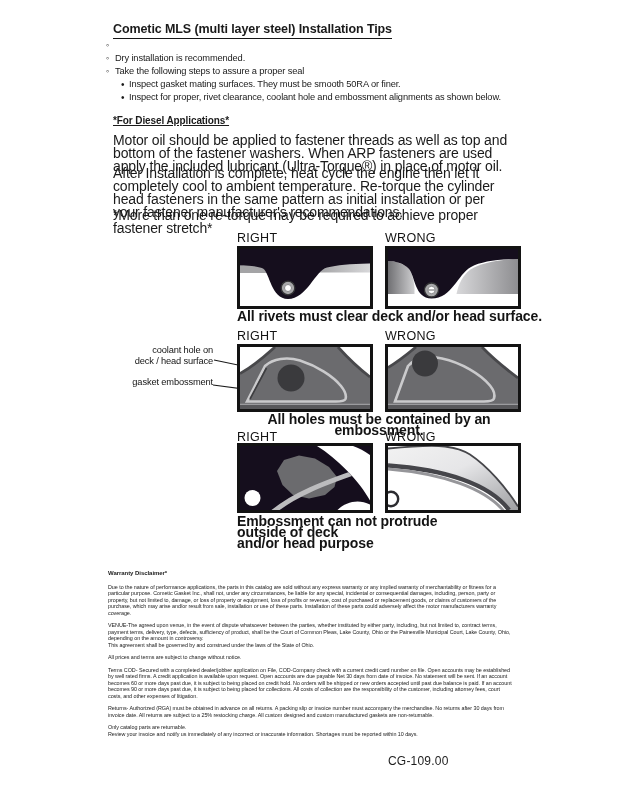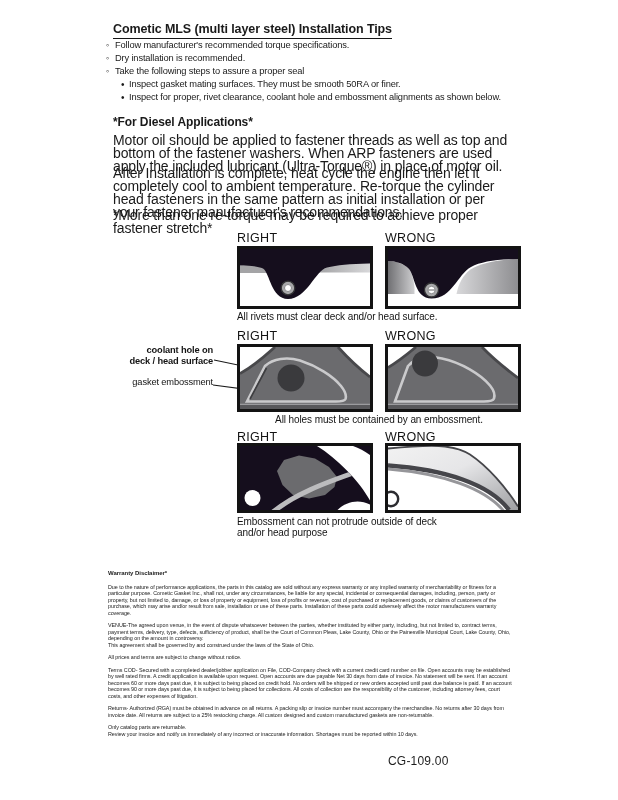--- a/index.html
+++ b/index.html
@@ -11,45 +11,44 @@
   .abs { position:absolute; }
   .title {
     left:113px; top:22px; font-size:12.5px; font-weight:bold; letter-spacing:-0.1px;
   }
   .title .underline { border-bottom:1.5px solid #161616; padding-bottom:1.5px; }
   .bullets { left:106px; top:39px; width:430px; font-size:9.3px; line-height:13px; letter-spacing:-0.15px; }
   .b-row { display:flex; }
   .b-row.sub { margin-left:15px; }
   .b-glyph { width:9px; flex:0 0 9px; font-size:9px; }
   .b-glyph.sub-glyph { width:8px; flex:0 0 8px; font-size:10px; }
-  .diesel-heading { left:113px; top:115px; font-size:12px; font-weight:bold; letter-spacing:-0.1px; }
+  .diesel-heading { left:113px; top:115px; font-size:10px; font-weight:bold; letter-spacing:-0.1px;text-decoration:underline; }
   .body-par { left:113px; width:400px; font-size:14px; line-height:13px; letter-spacing:-0.15px; }
   .rw-label { width:136px; text-align:left; font-size:12.5px; color:#131313; letter-spacing:0.3px; }
-  .caption { font-size:10px; letter-spacing:-0.1px; line-height:11px; color:#141414; }
+  .caption { font-size:14px; letter-spacing:-0.1px; line-height:11px; color:#141414;font-weight:bold; }
   .side-label { text-align:right; font-size:9.3px; line-height:11px; letter-spacing:-0.15px; color:#141414; }
   .panel { position:absolute; }
   .disclaimer { left:108px; top:570px; width:406px; font-size:5.4px; line-height:6.5px; letter-spacing:-0.05px; color:#222; }
   .disclaimer h4 { font-size:6px; margin:0 0 7px 0; font-weight:bold; }
   .disclaimer p { margin:0 0 6px 0; }
   .disclaimer p.tight { margin-bottom:0; }
   .footer-code { left:388px; top:754px; font-size:12px; letter-spacing:0.2px; color:#1d1d1d; }
 </style>
 </head>
 <body>
 
 <div class="page">
 
   <div class="abs title">
     <span class="underline">Cometic MLS (multi layer steel) Installation Tips</span>
   </div>
 
   <div class="abs bullets">
     <div class="b-row">
       <span class="b-glyph">◦</span>
-      <span>Follow manufacturer's recommended torque specifications.</span>
     </div>
     <div class="b-row">
       <span class="b-glyph">◦</span>
       <span>Dry installation is recommended.</span>
     </div>
     <div class="b-row">
       <span class="b-glyph">◦</span>
       <span>Take the following steps to assure a proper seal</span>
     </div>
     <div class="b-row sub">
@@ -116,21 +115,21 @@
       <line x1="42.8" y1="44" x2="50.2" y2="44" stroke="#98989a" stroke-width="1.5"></line>
     </g>
     <rect x="1.5" y="1.5" width="133" height="60" fill="none" stroke="#131313" stroke-width="3"></rect>
   </svg>
 
   <div class="abs caption" style="left:237px; top:311px;">All rivets must clear deck and/or head surface.</div>
 
   <div class="abs rw-label" style="left:237px; top:329px;">RIGHT</div>
   <div class="abs rw-label" style="left:385px; top:329px;">WRONG</div>
 
-  <div class="abs side-label" style="left:95px; top:345px; width:118px;font-weight:bold;">
+  <div class="abs side-label" style="left:95px; top:345px; width:118px;">
     <div>coolant hole on</div>
     <div>deck / head surface</div>
   </div>
   <div class="abs side-label" style="left:95px; top:377px; width:118px;">gasket embossment</div>
 
   <svg class="abs" style="left:205px; top:350px;" width="95" height="50" viewBox="0 0 95 50">
     <line x1="9" y1="10" x2="81" y2="25" stroke="#1a1a1a" stroke-width="1.1"></line>
     <line x1="8" y1="35" x2="62" y2="42" stroke="#1a1a1a" stroke-width="1.1"></line>
   </svg>
 

